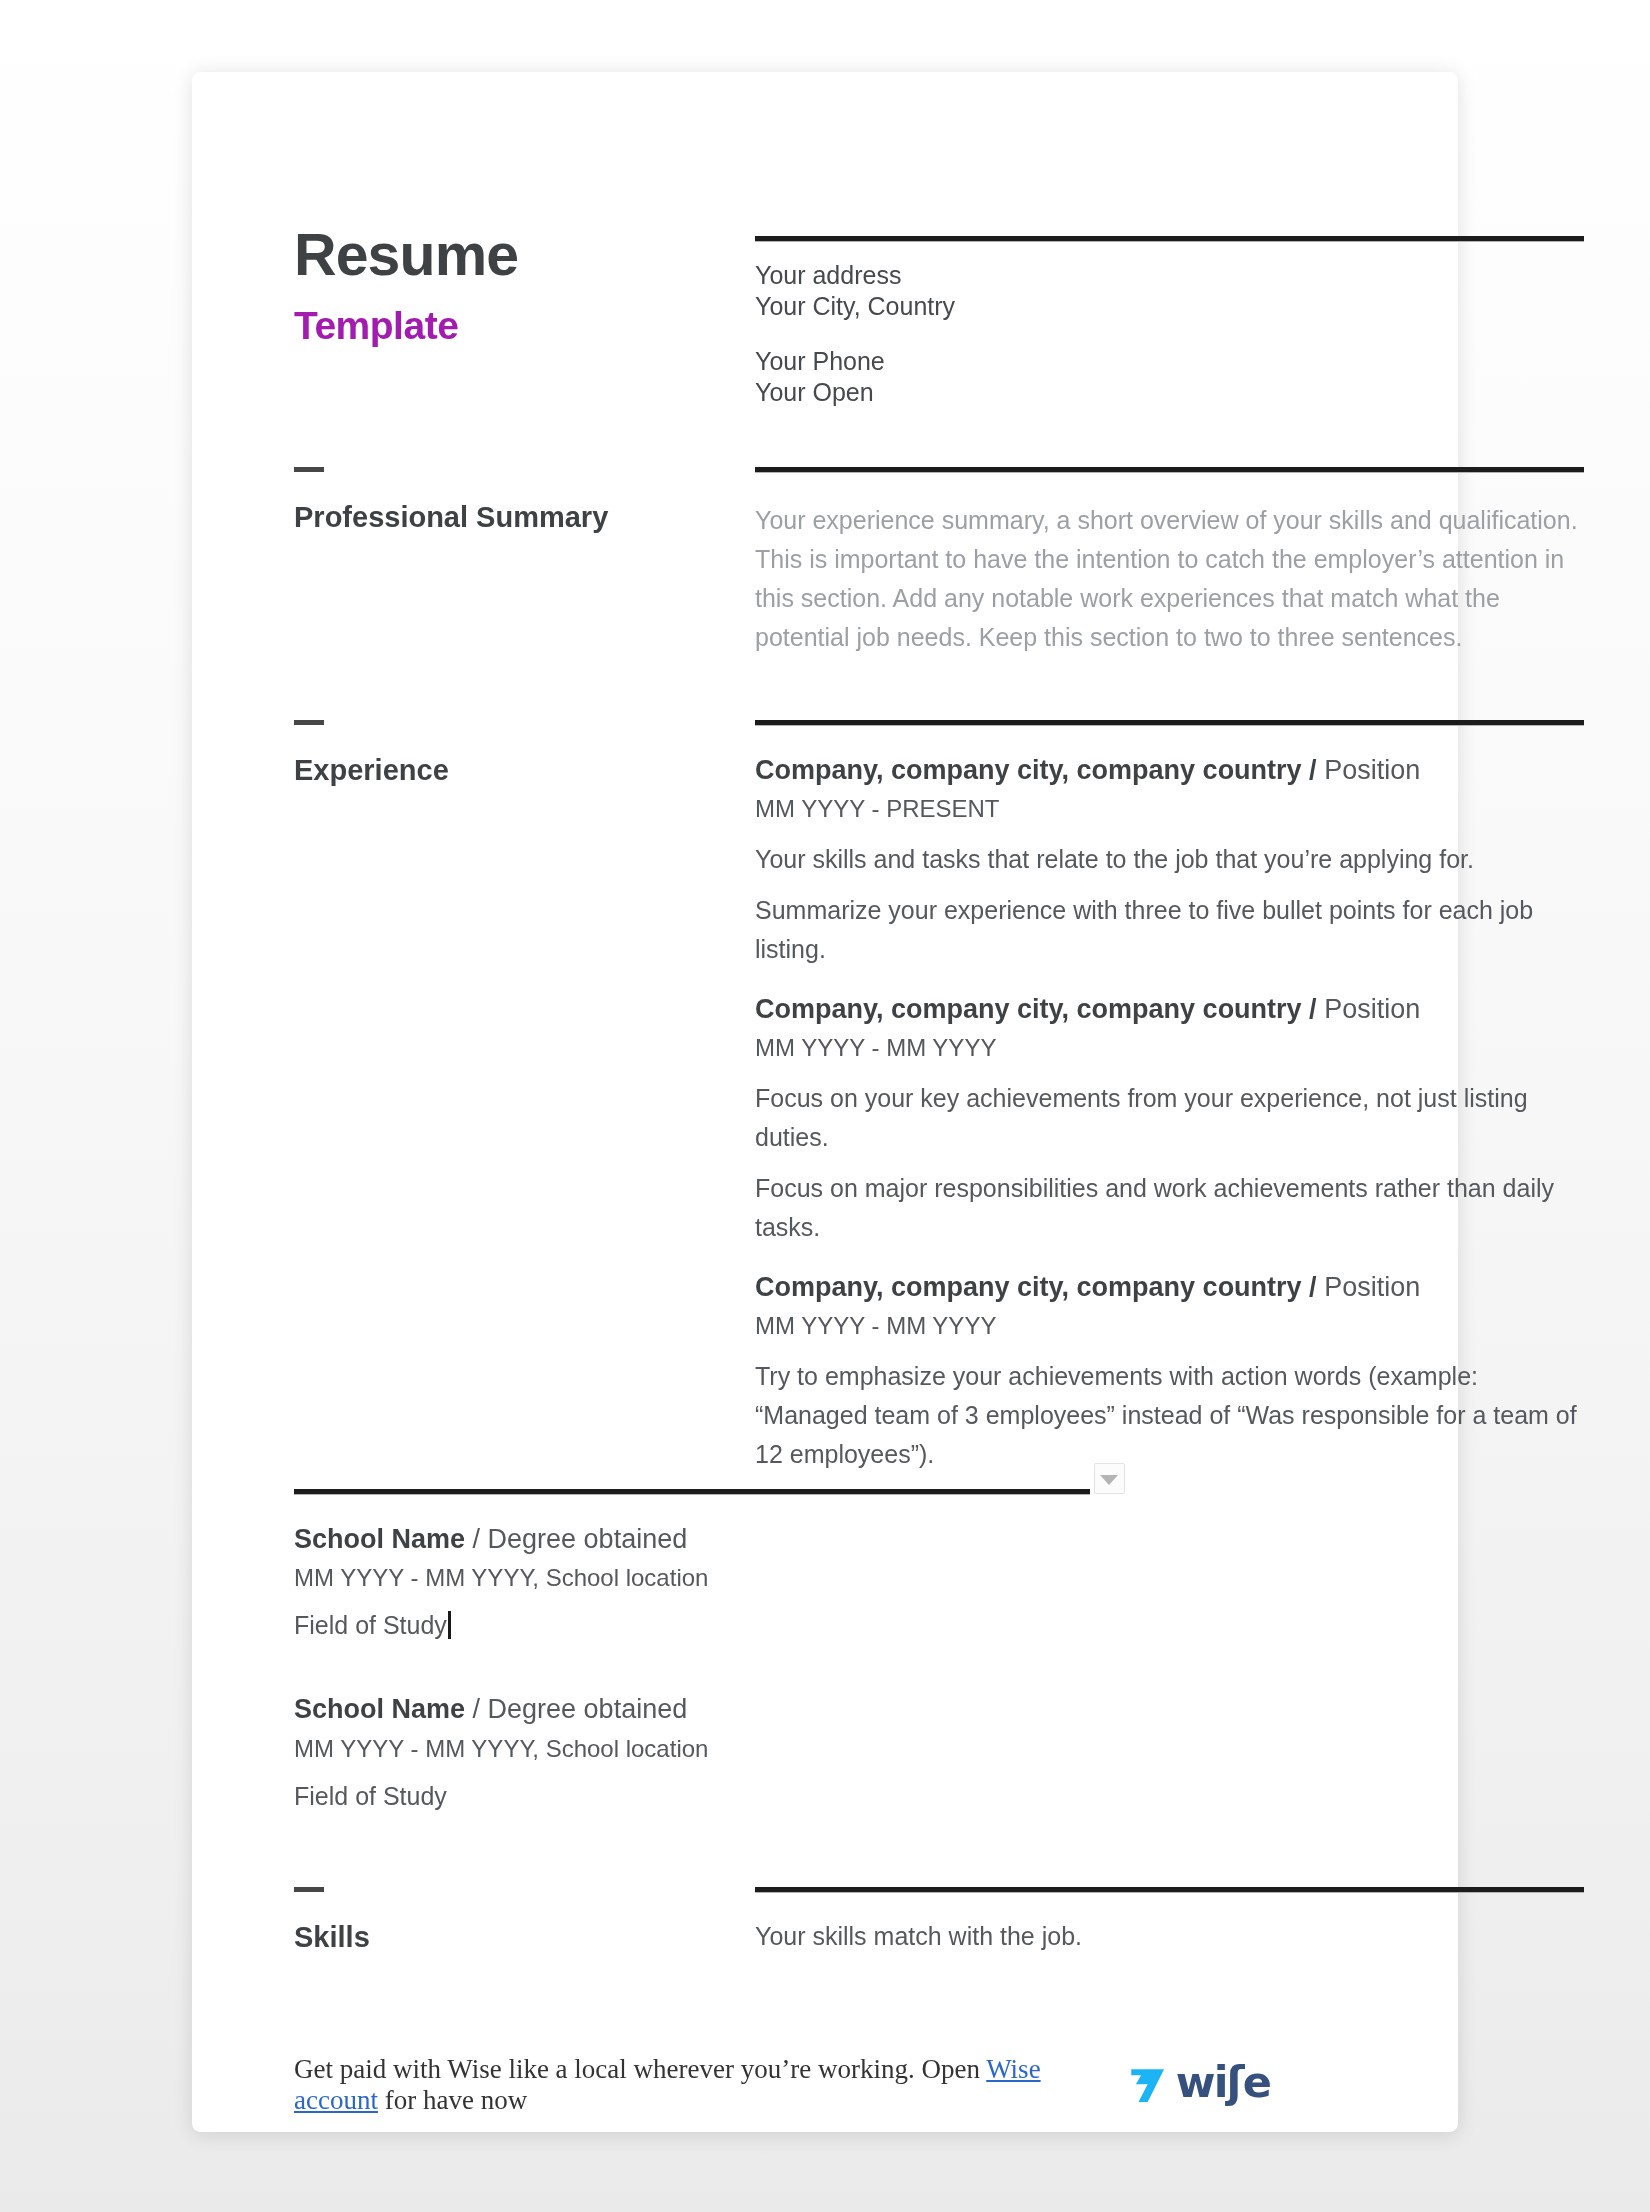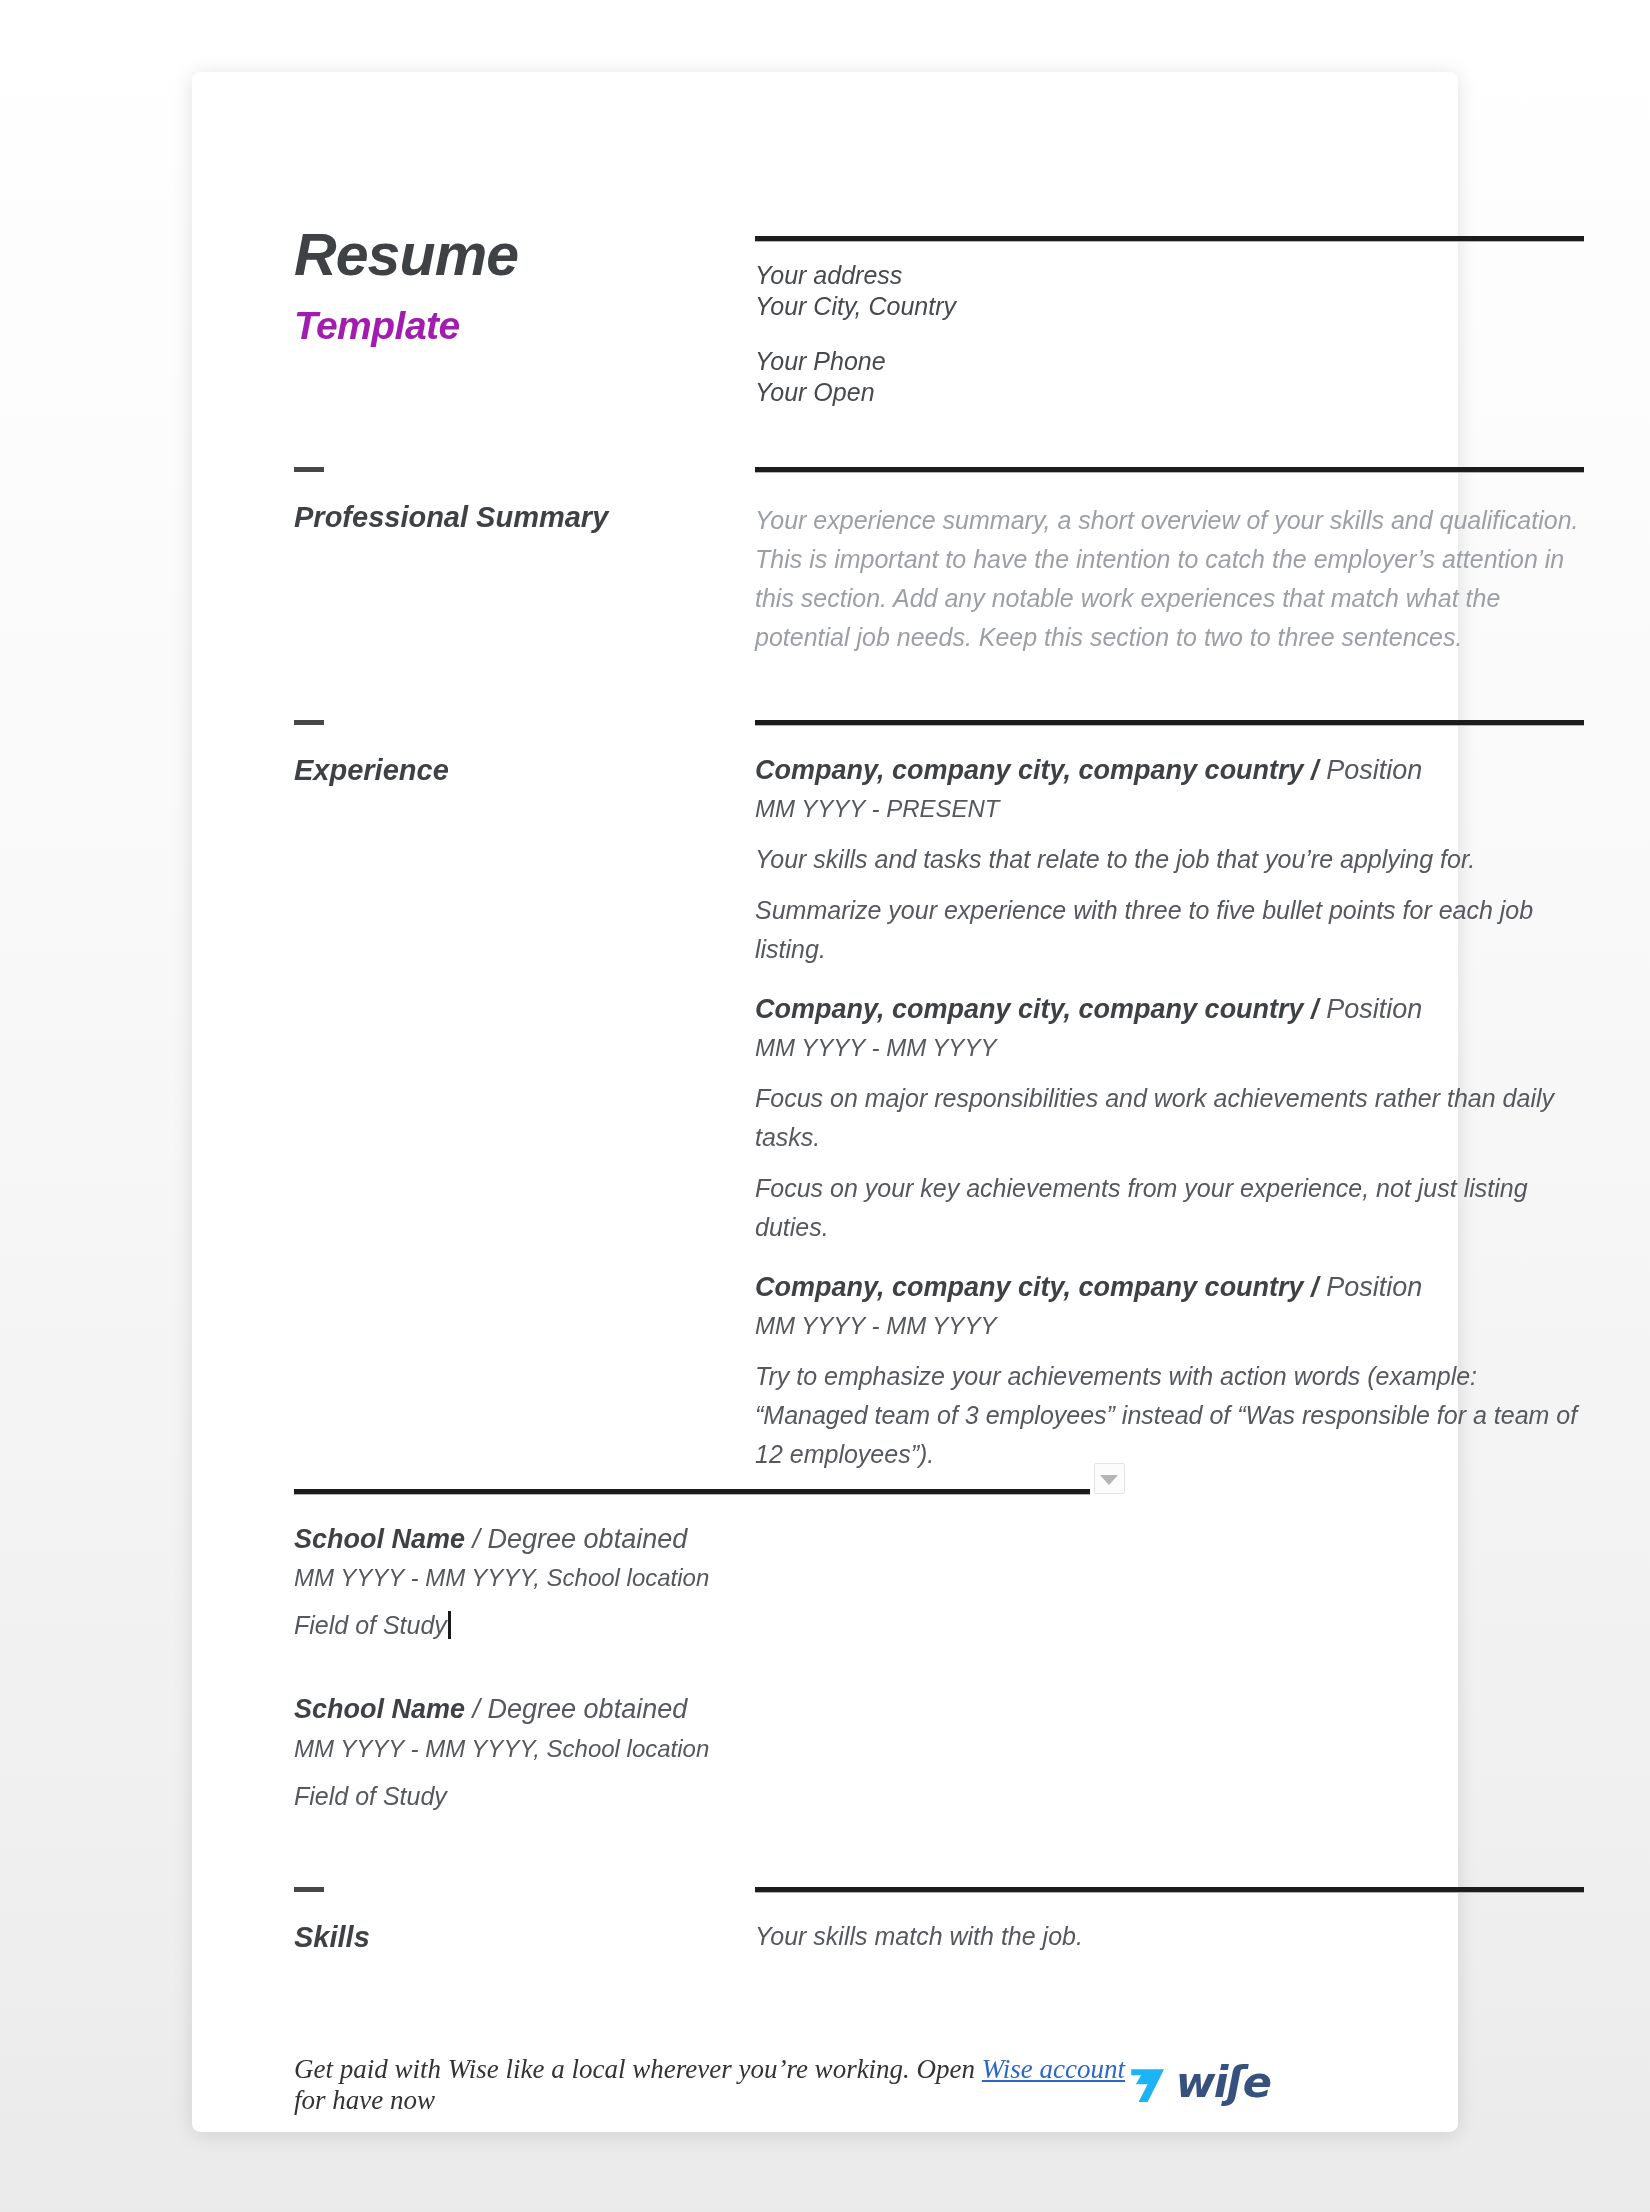--- a/index.html
+++ b/index.html
@@ -9,21 +9,20 @@
     font-family:"Liberation Sans", sans-serif;
     overflow:hidden;
   }
   .card{
     position:relative;
     width:1266px;height:2060px;
     margin:72px auto 8px auto;
     background:#ffffff;
     border-radius:8.3px;
     box-shadow:0 2.8px 20px rgba(0,0,0,0.12);
-    font-style:italic;
   }
   .row{
     position:absolute;left:0;right:0;
     display:flex;
     padding-left:102px;
     box-sizing:border-box;
   }
   .col-left{width:461px;flex:0 0 461px;}
   .col-right{width:829px;flex:0 0 829px;position:relative;}
 
@@ -142,22 +141,22 @@
           <div class="entry-paras">
             <p>Your skills and tasks that relate to the job that you’re applying for.</p>
             <p>Summarize your experience with three to five bullet points for each job listing.</p>
           </div>
         </div>
 
         <div class="job">
           <div class="entry-title"><b>Company, company city, company country /</b><span> Position</span></div>
           <div class="entry-dates">MM YYYY - MM YYYY</div>
           <div class="entry-paras">
+            <p>Focus on your key achievements from your experience, not just listing duties.</p>
             <p>Focus on major responsibilities and work achievements rather than daily tasks.</p>
-            <p>Focus on your key achievements from your experience, not just listing duties.</p>
           </div>
         </div>
 
         <div class="job">
           <div class="entry-title"><b>Company, company city, company country /</b><span> Position</span></div>
           <div class="entry-dates">MM YYYY - MM YYYY</div>
           <div class="entry-paras">
             <p>Try to emphasize your achievements with action words (example: “Managed team of 3 employees” instead of “Was responsible for a team of 12 employees”).</p>
           </div>
         </div>

